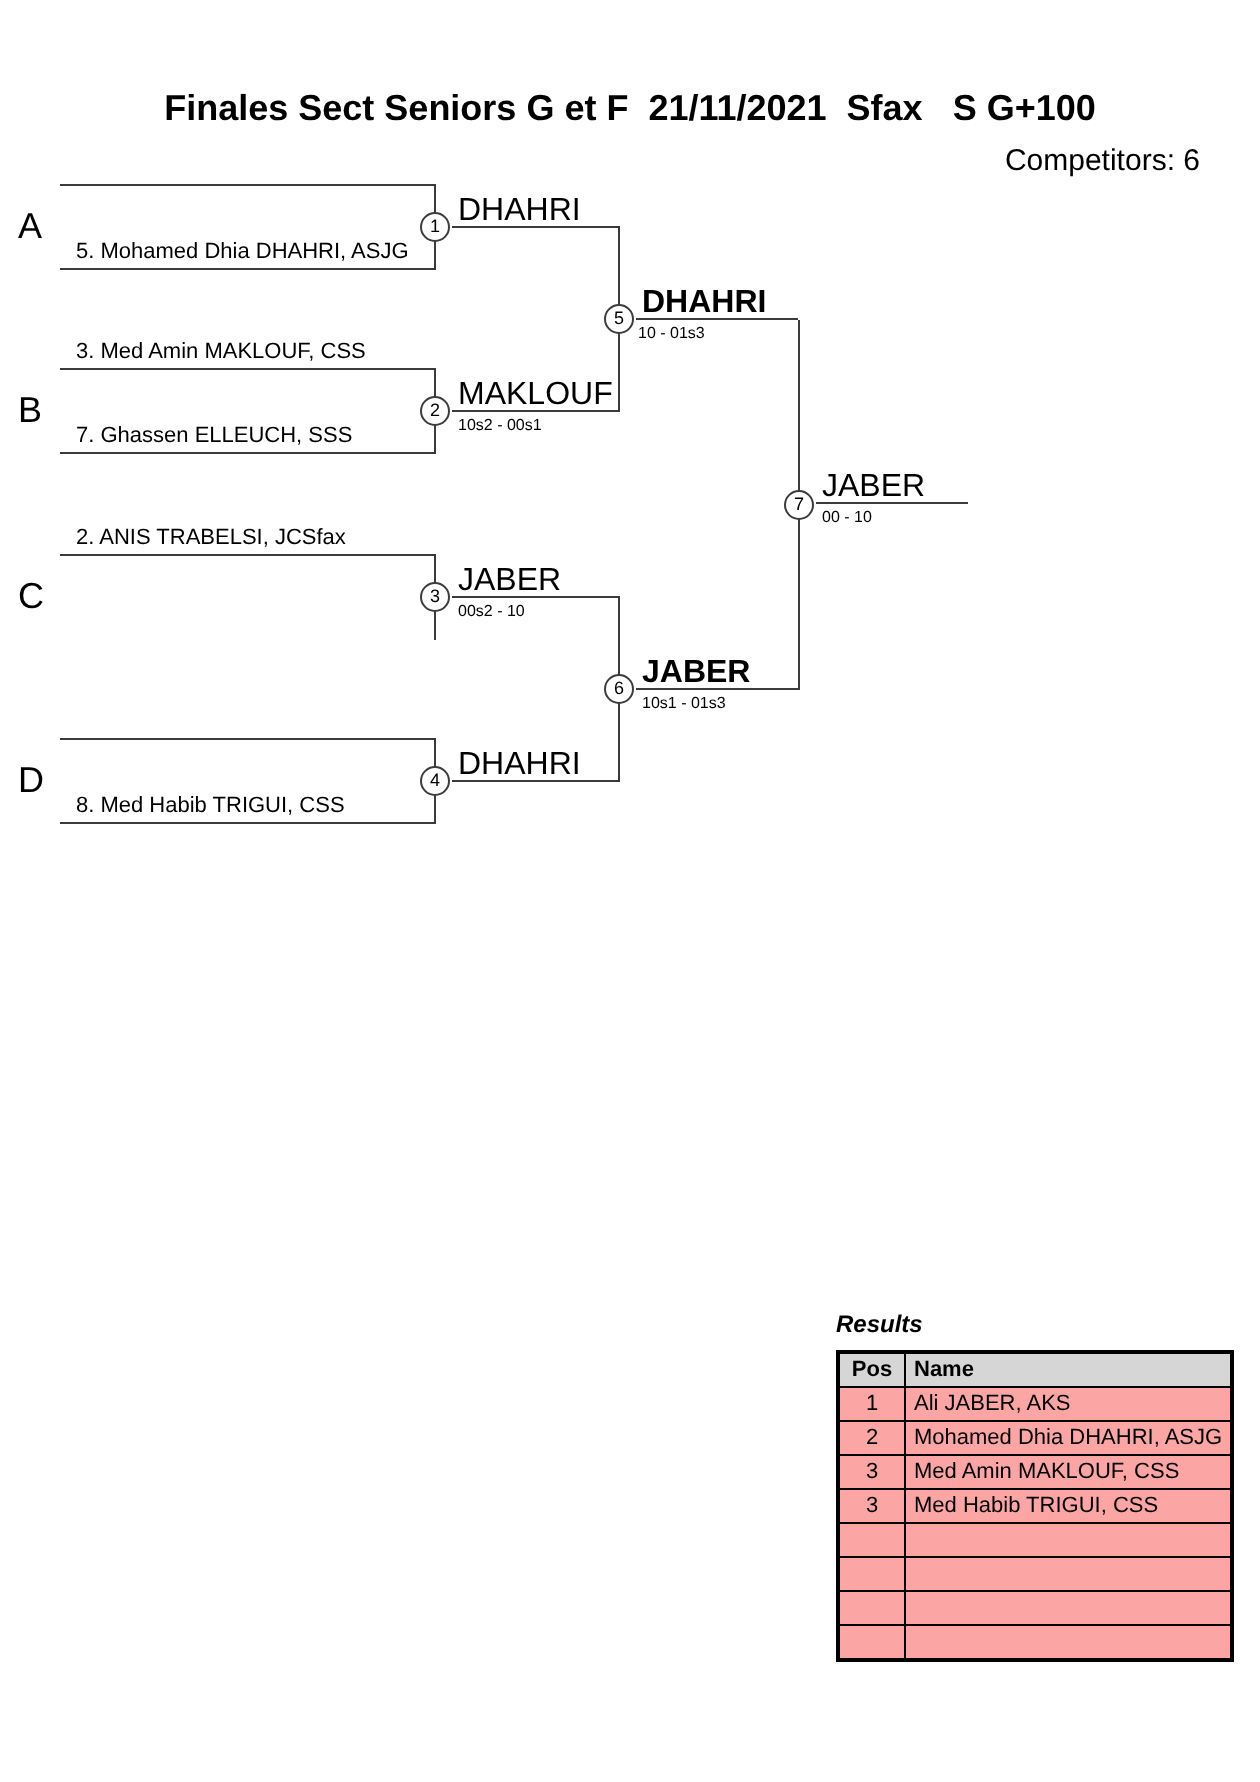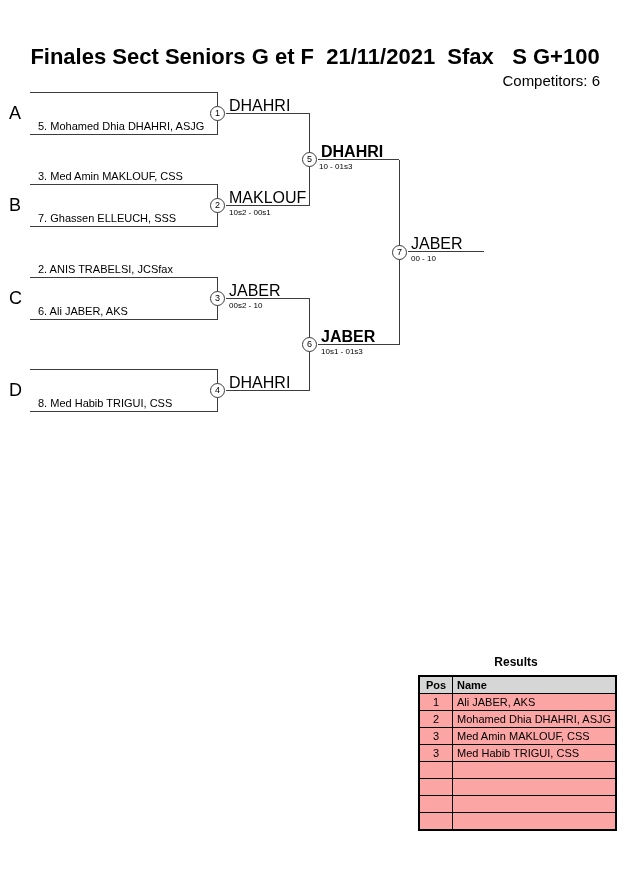--- a/index.html
+++ b/index.html
@@ -2,21 +2,21 @@
 <html><head>
 <meta charset="utf-8">
 <style>
   html, body { margin:0; padding:0; background:#ffffff; }
   .page {
     position:relative; width:630px; height:891px; background:#ffffff;
     font-family:"Liberation Sans", sans-serif; color:#000; overflow:hidden;
   }
   .title {
     position:absolute; top:44px; left:0; width:100%; text-align:center;
-    font-size:22px; font-weight:bold; white-space:pre;
+    font-size:18px; font-weight:bold; white-space:pre;
   }
   .competitors { position:absolute; top:72px; right:30px; font-size:15px; }
 
   .section-label { position:absolute; left:9px; font-size:18px; }
 
   .player {
     position:absolute; left:30px; width:188px; height:16px; box-sizing:border-box;
     border-bottom:1px solid #3c3c3c; font-size:11px; line-height:15px;
     padding-left:8px; white-space:nowrap;
   }
@@ -28,22 +28,22 @@
   }
   .winner.bold { font-weight:bold; }
   .score { position:absolute; font-size:8px; white-space:nowrap; }
   .match-circle {
     position:absolute; width:13px; height:13px; border:1px solid #3c3c3c;
     border-radius:50%; background:#fff; font-size:9px; line-height:13px;
     text-align:center; z-index:2;
   }
 
   .results-title {
-    position:absolute; left:418px; top:655px; width:196px; text-align:center;
-    font-size:12px; font-weight:bold;
+    position:absolute; left:418px; top:655px; width:196px; text-align:left;
+    font-size:12px; font-weight:bold;font-style:italic;
   }
   .results-table {
     position:absolute; left:418px; top:675px; border-collapse:collapse;
     border:2px solid #000; background:#fca5a5;
   }
   .results-table th, .results-table td {
     border:1px solid #000; font-size:11px; height:16px; padding:0 4px;
     white-space:nowrap;
   }
   .results-table th { background:#d6d6d6; font-weight:bold; }
@@ -61,21 +61,20 @@
   <div class="section-label" style="top:103px">A</div>
   <div class="section-label" style="top:195px">B</div>
   <div class="section-label" style="top:288px">C</div>
   <div class="section-label" style="top:380px">D</div>
 
   <div class="player" style="top:77px"></div>
   <div class="player" style="top:119px">5. Mohamed Dhia DHAHRI, ASJG</div>
   <div class="player" style="top:169px">3. Med Amin MAKLOUF, CSS</div>
   <div class="player" style="top:211px">7. Ghassen ELLEUCH, SSS</div>
   <div class="player" style="top:262px">2. ANIS TRABELSI, JCSfax</div>
-  <div class="player" style="top:304px">6. Ali JABER, AKS</div>
   <div class="player" style="top:354px"></div>
   <div class="player" style="top:396px">8. Med Habib TRIGUI, CSS</div>
 
   <div class="vline" style="left:217px;top:93px;height:42px"></div>
   <div class="vline" style="left:217px;top:185px;height:42px"></div>
   <div class="vline" style="left:217px;top:278px;height:42px"></div>
   <div class="vline" style="left:217px;top:370px;height:42px"></div>
 
   <div class="winner" style="left:226px;top:99px;width:84px">DHAHRI</div>
   <div class="winner" style="left:226px;top:191px;width:84px">MAKLOUF</div>

